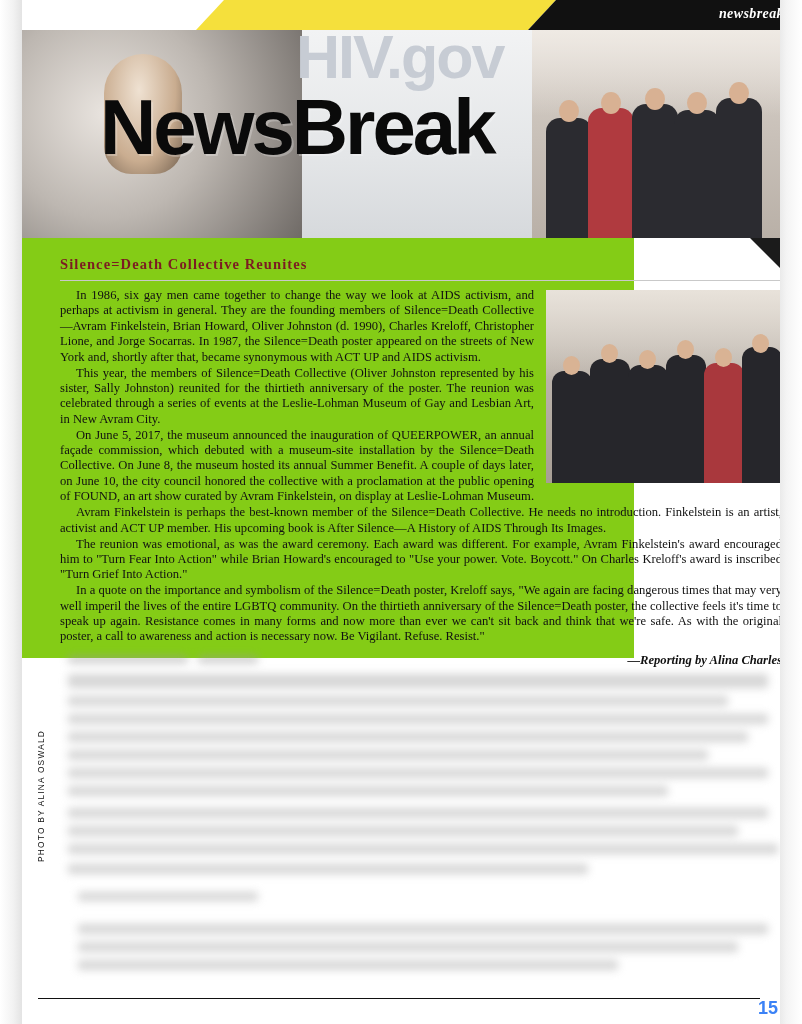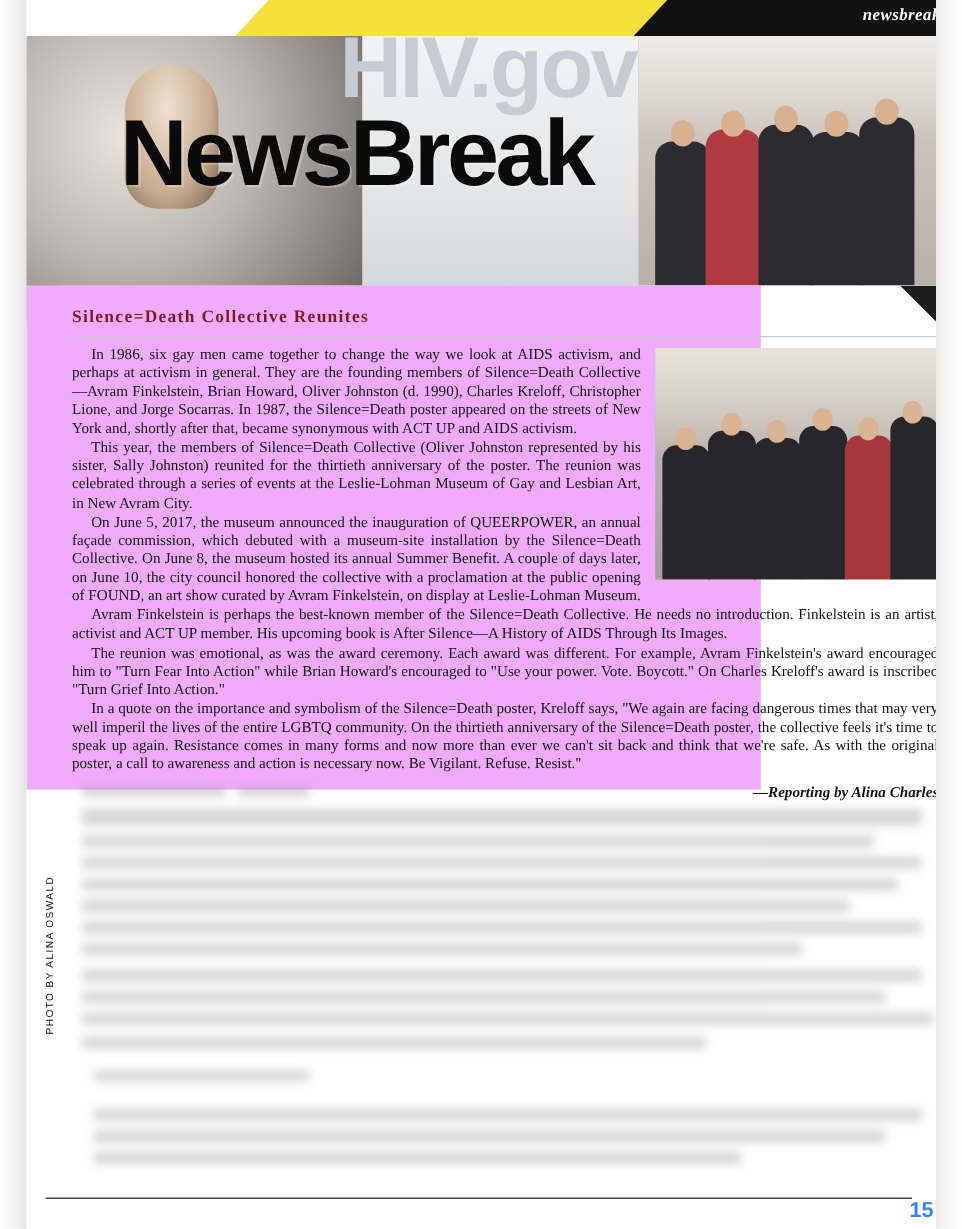--- a/index.html
+++ b/index.html
@@ -86,24 +86,24 @@
     opacity: .95;
   }
   .hero-mid {
     position: absolute;
     left: 280px; top: 0;
     width: 230px; height: 208px;
     background: linear-gradient(180deg, #f2f3f4 0%, #e4e6e8 60%, #d6d9dc 100%);
   }
   .hero-mid-text {
     position: absolute;
-    left: 283px; top: 18px;
+    left: 296px; top: 18px;
     font-family: "Liberation Sans", sans-serif;
     font-weight: bold;
-    font-size: 72px;
+    font-size: 61px;
     line-height: 78px;
     color: #c7ccd4;
     letter-spacing: -2px;
   }
   .hero-right {
     position: absolute;
     left: 510px; top: 0;
     width: 248px; height: 208px;
     background: linear-gradient(180deg, #d9d2cb 0%, #b9b0a7 100%);
     overflow: hidden;
@@ -154,21 +154,21 @@
     color: #0a0a0a;
     text-shadow: 2px 2px 0 rgba(255,255,255,.25);
   }
 
   
   .article {
     position: absolute;
     left: 22px; top: 238px;
     width: 612px;
     height: 420px;
-    background: #f0abfc;
+    background: #84cc16;
   }
   .kicker {
     position: absolute;
     left: 38px; top: 18px;
     font-family: "Liberation Serif", serif;
     font-size: 14.5px;
     font-weight: bold;
     letter-spacing: 1.1px;
     color: #7c1b22;
   }

